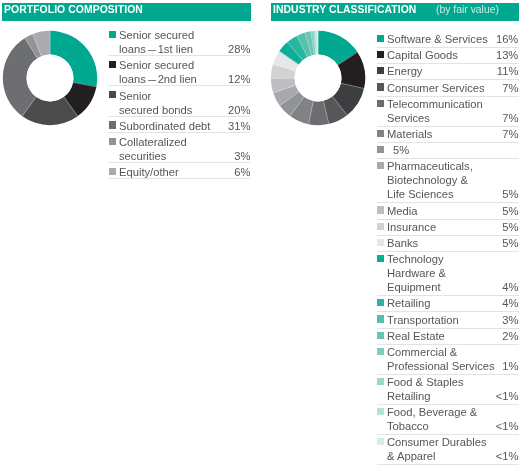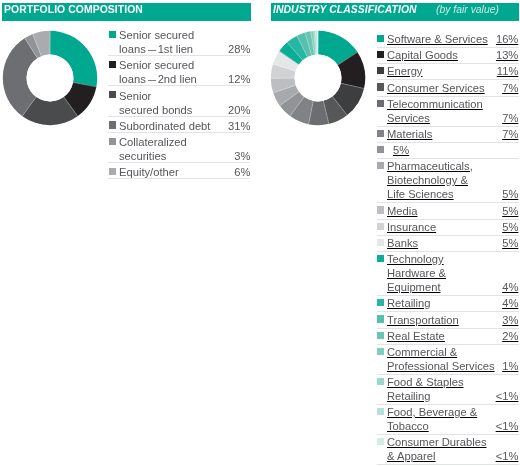--- a/index.html
+++ b/index.html
@@ -107,21 +107,21 @@
           <div class="lrow">
             <span class="ltxt">Equity/other</span>
             <span class="lval">6%</span>
           </div>
         </div>
       </div>
   </div>
 </div>
 
 <div class="panel" id="panel-right">
-  <div class="hdr" style="left:271px;top:3px;width:247.5px;font-style:italic;">
+  <div class="hdr" style="left:271px;top:3px;width:247.5px;">
     <span class="t">INDUSTRY CLASSIFICATION</span>
     <span class="s">(by fair value)</span>
   </div>
   <svg class="donut" style="left:269.6px;top:29.9px;" width="97" height="97" viewBox="0 0 97 97">
       <path d="M47.712,0.801 A47.2,47.2 0 0 1 87.630,22.361 L67.647,35.289 A23.4,23.4 0 0 0 47.857,24.600 Z" fill="#00a890"></path>
       <path d="M87.313,21.879 A47.2,47.2 0 0 1 93.952,58.784 L70.781,53.346 A23.4,23.4 0 0 0 67.490,35.050 Z" fill="#231f20"></path>
       <path d="M94.080,58.222 A47.2,47.2 0 0 1 76.915,85.306 L62.335,66.495 A23.4,23.4 0 0 0 70.845,53.068 Z" fill="#3d3e40"></path>
       <path d="M77.369,84.950 A47.2,47.2 0 0 1 58.578,93.999 L53.244,70.805 A23.4,23.4 0 0 0 62.560,66.319 Z" fill="#565759"></path>
       <path d="M59.139,93.867 A47.2,47.2 0 0 1 38.286,94.190 L43.184,70.899 A23.4,23.4 0 0 0 53.522,70.739 Z" fill="#6b6d70"></path>
       <path d="M38.851,94.305 A47.2,47.2 0 0 1 19.789,85.842 L34.014,66.760 A23.4,23.4 0 0 0 43.464,70.956 Z" fill="#808285"></path>
@@ -152,21 +152,21 @@
       <line x1="29.165" y1="34.800" x2="9.020" y2="20.681" stroke="#ffffff" stroke-width="0.32"></line>
       <line x1="32.975" y1="30.586" x2="16.905" y2="11.961" stroke="#ffffff" stroke-width="0.32"></line>
       <line x1="37.701" y1="27.435" x2="26.686" y2="5.439" stroke="#ffffff" stroke-width="0.32"></line>
       <line x1="41.676" y1="25.887" x2="34.911" y2="2.235" stroke="#ffffff" stroke-width="0.32"></line>
       <line x1="44.455" y1="25.275" x2="40.663" y2="0.969" stroke="#ffffff" stroke-width="0.32"></line>
       <line x1="45.867" y1="25.099" x2="43.586" y2="0.605" stroke="#ffffff" stroke-width="0.32"></line>
       <line x1="46.719" y1="25.036" x2="45.349" y2="0.474" stroke="#ffffff" stroke-width="0.32"></line>
       <line x1="47.431" y1="25.007" x2="46.821" y2="0.415" stroke="#ffffff" stroke-width="0.32"></line>
       <circle cx="48" cy="48" r="23.4" fill="#ffffff"></circle>
     </svg>
-  <div class="legend" style="left:376.8px;top:31.9px;width:141.8px;text-decoration:underline;">
+  <div class="legend" style="left:376.8px;top:31.9px;width:141.8px;">
     <div class="li">
         <span class="sw" style="background: rgb(0, 168, 144);"></span>
         <div class="lbody">
           <div class="lrow">
             <span class="ltxt">Software &amp; Services</span>
             <span class="lval">16%</span>
           </div>
         </div>
       </div>
     <div class="li">

